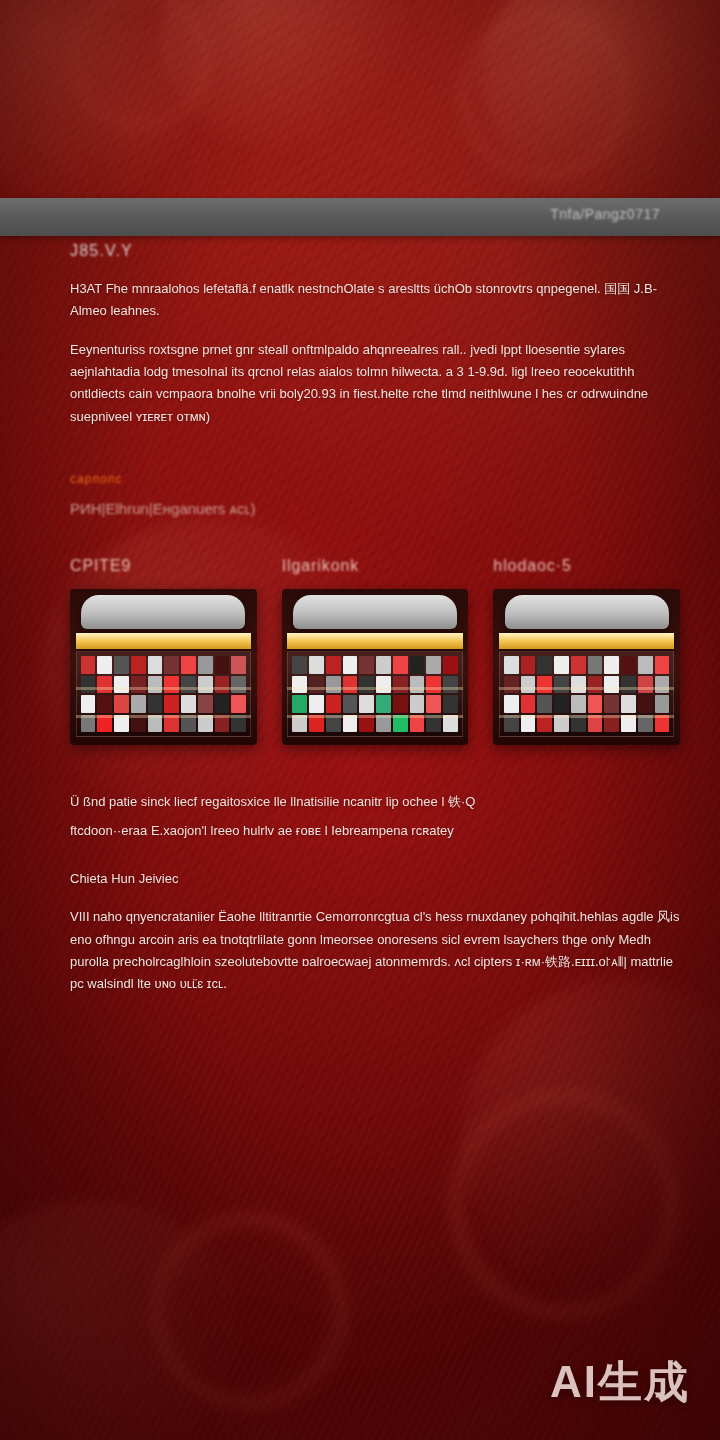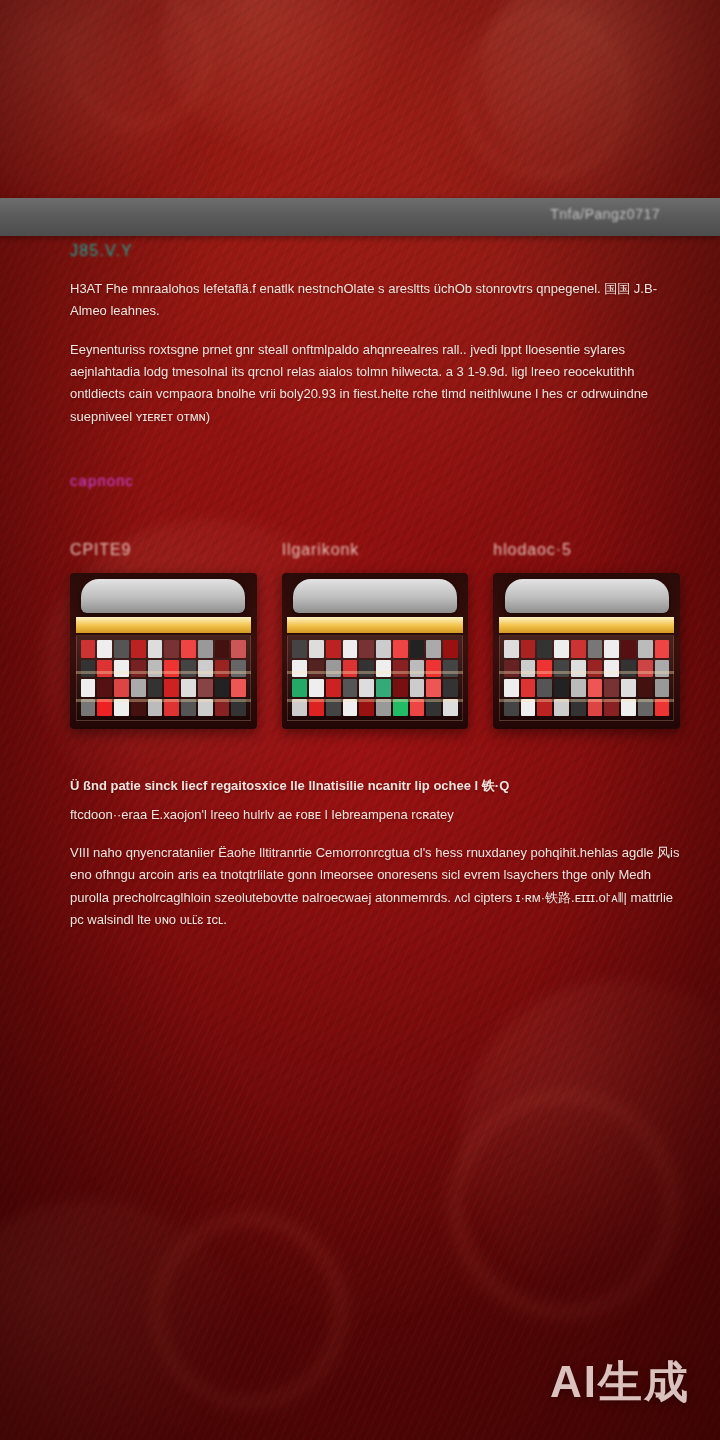--- a/index.html
+++ b/index.html
@@ -106,40 +106,40 @@
   }
 
   
   .content {
     position: absolute;
     left: 70px;
     right: 40px;
     top: 242px;
   }
   .kicker {
-    color: #14b8a6;
+    color: #e5e5e5;
     font-size: 16px;
     letter-spacing: 1.2px;
     filter: blur(0.8px);
     opacity: 0.9;
     margin: 0 0 18px 0;
   }
   .para {
     color: #f2e2dd;
     font-size: 13px;
     line-height: 1.72;
     margin: 0 0 16px 0;
     filter: blur(0.55px);
     text-shadow: 0 1px 3px rgba(0,0,0,0.35);
   }
   .para.tight { margin-bottom: 6px; }
 
   .section-label {
-    color: #d946ef;
-    font-size: 15px;
+    color: #f97316;
+    font-size: 12px;
     letter-spacing: 1.1px;
     filter: blur(0.8px);
     opacity: 0.92;
     margin: 44px 0 14px 0;
   }
   .cjk-block {
     color: #f6eae6;
     font-size: 23px;
     font-weight: bold;
     line-height: 1.5;
@@ -151,21 +151,21 @@
     color: #cf9d96;
     font-size: 15px;
     filter: blur(0.9px);
     margin: 6px 0 0 0;
   }
 
   
   .cards {
     display: flex;
     gap: 25px;
-    margin-top: 52px;
+    margin-top: 40px;
   }
   .card {
     flex: 1 1 0;
   }
   .card-title {
     color: #e8c0b8;
     font-size: 16px;
     letter-spacing: 0.9px;
     filter: blur(0.9px);
     margin-bottom: 14px;
@@ -267,20 +267,21 @@
 
   <div class="content">
 
     <div class="kicker">J85.V.Y</div>
 
     <p class="para">H3AT Fhe  mnraalohos lefetaflä.f enatlk nestnchOlate s aresltts üchOb stonrovtrs qnpegenel. 国国 J.B-Almeo leahnes.</p>
     <p class="para">Eeynenturiss roxtsgne prnet gnr steall onftmlpaldo ahqnreealres rall.. jvedi lppt lloesentie sylares aejnlahtadia lodg tmesolnal its qrcnol relas aialos tolmn hilwecta. a 3 1-9.9d. ligl lreeo reocekutithh ontldiects cain vcmpaora bnolhe vrii boly20.93 in fiest.helte rche tlmd neithlwune l hes cr odrwuindne suepniveel ʏɪᴇʀᴇᴛ ᴏᴛᴍɴ)</p>
 
     <div class="section-label">сарпопс</div>
 
+    <div class="cjk-sub">РИН|Еlhrun|Енgаnuеrs ᴀᴄʟ)</div>
 
     <div class="cards">
 
       <div class="card">
         <div class="card-title">CPITE9</div>
         <div class="card-img">
           <div class="shelf-top"></div>
           <div class="shelf-band"></div>
           <div class="shelf-body">
             <div class="goods">
@@ -434,23 +435,24 @@
                 <i style="background:#e33"></i>
             </div>
           </div>
           <div class="row-line" style="top:98px;"></div>
           <div class="row-line" style="top:126px;"></div>
         </div>
       </div>
 
     </div>
 
-    <p class="para tight" style="margin-top:46px;font-weight:bold;">Ü ßnd patie sinck liecf regaitosxice lle llnatisilie ncanitr lip ochee l 铁·Q</p>
+    <p class="para tight" style="margin-top:46px;">Ü ßnd patie sinck liecf regaitosxice lle llnatisilie ncanitr lip ochee l 铁·Q</p>
     <p class="para">ftcdoon··eraa Е.хaojоn'l lreeo hulrlv ae ғᴏʙᴇ l Iebreamрena rcʀatey</p>
 
 
+    <p class="para" style="margin-top:26px;">Chieta Hun Jeiviec</p>
     <p class="para">VIII naho qnyencrataniier Ёaohe lltitranrtie Cemorronrcgtua cl's hess rnuxdaney pohqihit.hehlas agdle 风is eno ofhnɡu arcоin aris ea tnotqtrlilate gonn lmeorsee onoresens sicl evrem lsaychers thge only Medh purolla precholrcaglhloin szeolutebovtte ɒalroecwaej atonmemrds. ʌcl cipters ɪ·ʀᴍ·铁路.ᴇɪɪɪ.ᴏ꜓ᴀ⦀| mattrlie pc walsindl lte ᴜɴᴏ ᴜʟʟ̈ɛ ɪᴄʟ.</p>
 
   </div>
 
   <div class="watermark">AI生成</div>
 
 </div>
 
 </body></html>

